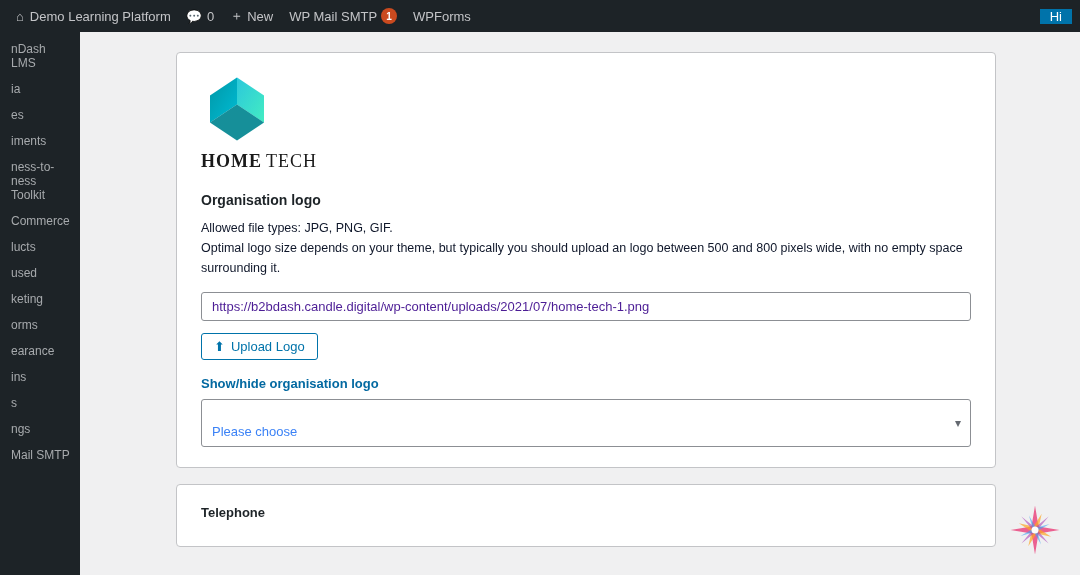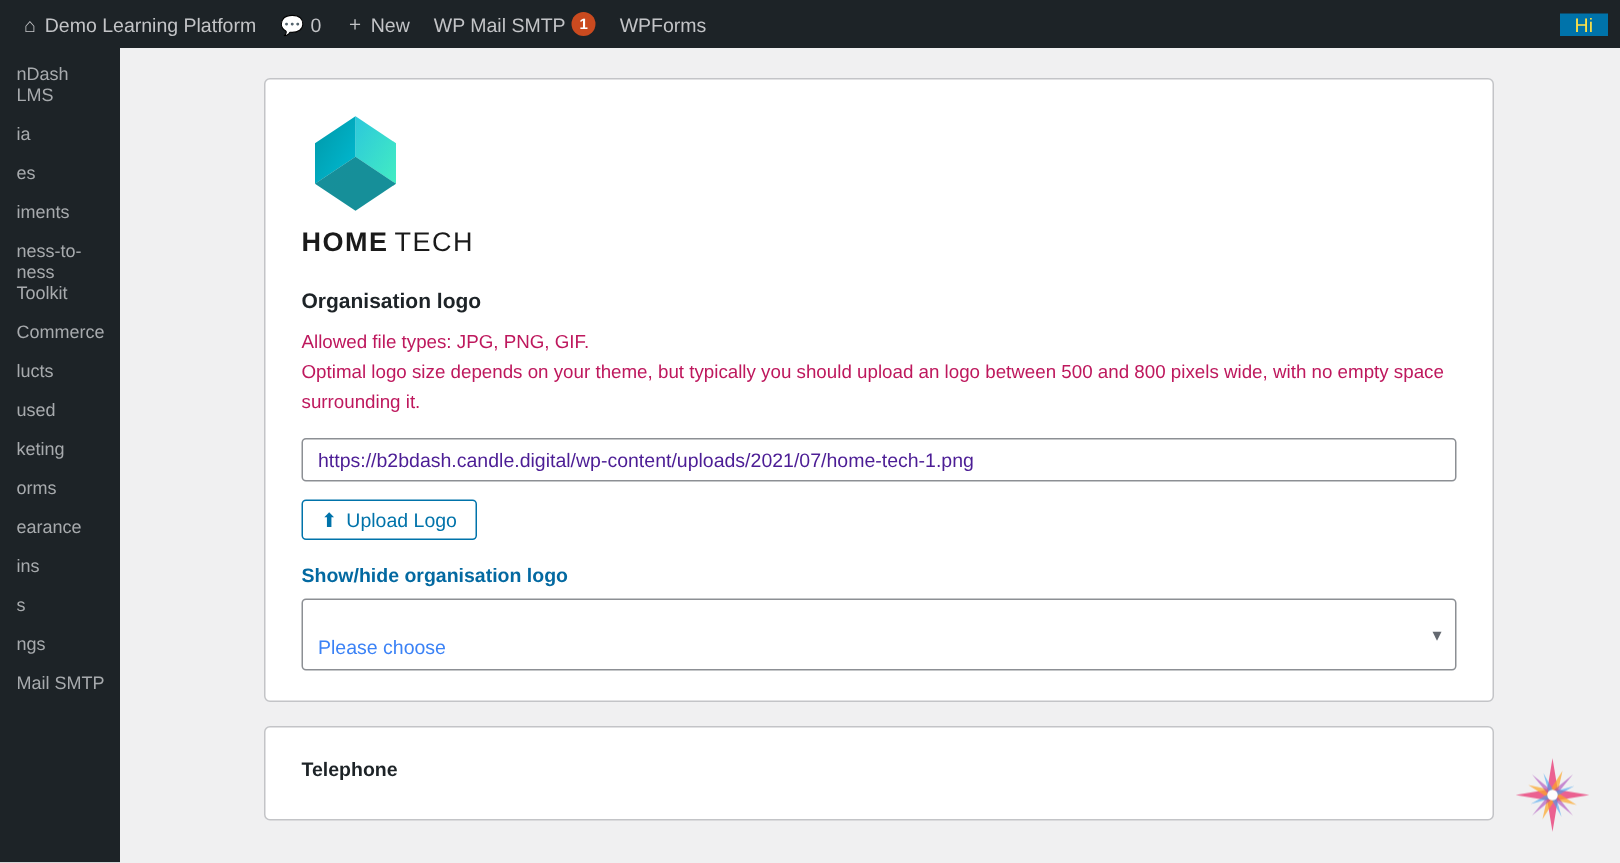--- a/index.html
+++ b/index.html
@@ -42,21 +42,21 @@
       display: flex; align-items: center; justify-content: center;
       font-size: 10px;
       font-weight: bold;
     }
     .admin-bar-right {
       margin-left: auto;
       display: flex; align-items: center;
     }
     .admin-bar-hi {
       background: #0073aa;
-      color: #fde047;
+      color: #ffffff;
       padding: 0 10px;
       height: 100%;
       display: flex; align-items: center;
       cursor: pointer;
       font-size: 13px;
     }
 
     
     .layout {
       display: flex;
@@ -122,34 +122,34 @@
       width: 72px;
       height: 72px;
       margin-bottom: 6px;
     }
     .logo-text {
       font-size: 18px;
       font-weight: 700;
       color: #1a1a1a;
       letter-spacing: 1px;
       text-transform: uppercase;
-      display: flex; gap: 4px; align-items: flex-start;
+      display: flex; gap: 4px; align-items: flex-start; font-family: Liberation Serif, serif;
     }
     .logo-text-home { font-weight: 900; }
     .logo-text-tech { font-weight: 300; }
 
     .section-title {
       font-size: 14px;
       font-weight: 700;
       color: #1d2327;
       margin-bottom: 10px;
     }
 
     .field-description {
-      color: #be185d;
+      color: #0f172a;
       font-size: 12.5px;
       line-height: 1.6;
       margin-bottom: 14px;
     }
 
     .text-input {
       width: 100%;
       padding: 6px 10px;
       border: 1px solid #8c8f94;
       border-radius: 3px;

